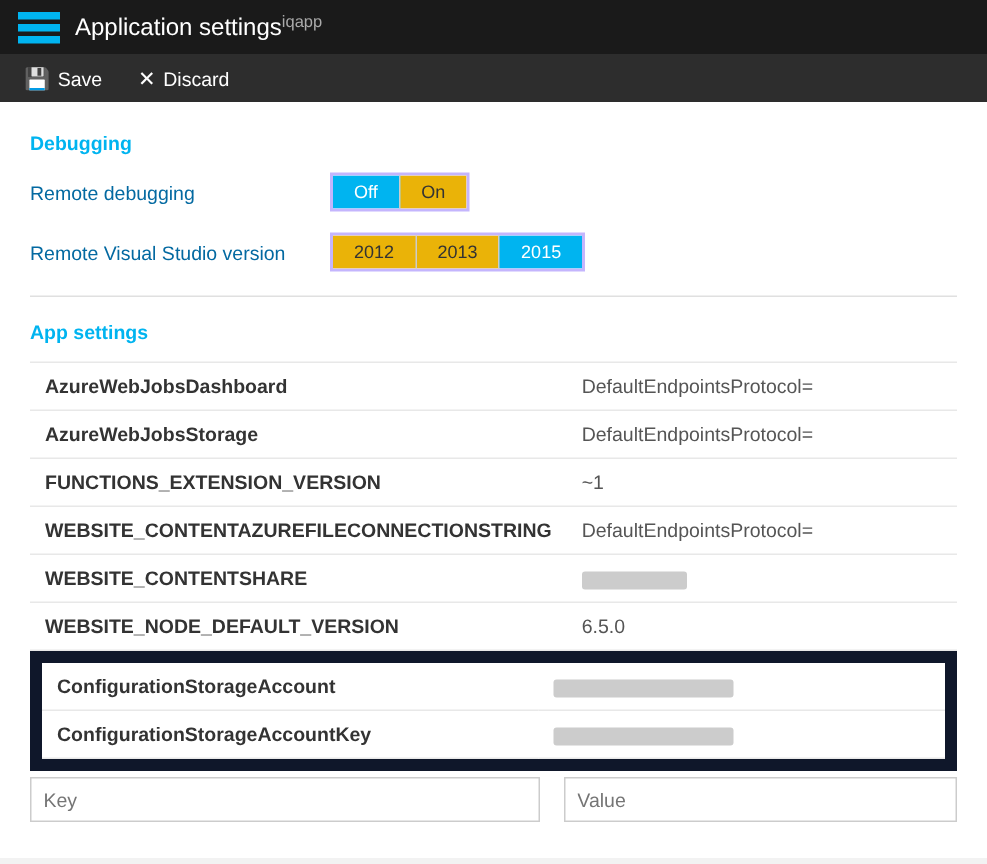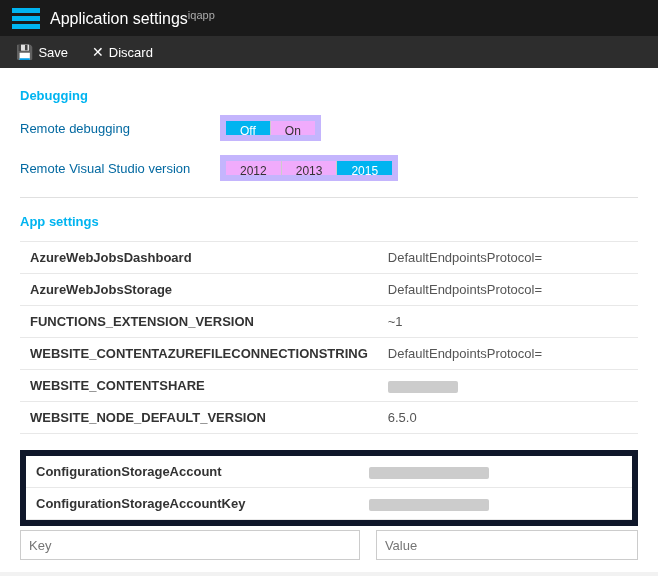--- a/index.html
+++ b/index.html
@@ -100,30 +100,30 @@
     }
     .setting-label {
       width: 200px;
       color: #0369a1;
       font-size: 13px;
     }
 
     
     .toggle-group {
       display: flex;
-      border: 6px solid #c4b5fd;
+      border: 2px solid #c4b5fd;
       overflow: hidden;
       height: 26px;
     }
     .toggle-btn {
       padding: 3px 14px;
       font-size: 12px;
       border: none;
       cursor: pointer;
-      background: #f0abfc;
+      background: #eab308;
       color: #333;
       font-weight: 500;
     }
     .toggle-btn.active {
       background: #00b4f0;
       color: #fff;
     }
     .toggle-btn:not(:last-child) {
       border-right: 1px solid #ccc;
     }
@@ -285,21 +285,21 @@
           <td><span class="blurred-value blurred-value-sm"></span></td>
         </tr>
 
         <tr>
           <td>WEBSITE_NODE_DEFAULT_VERSION</td>
           <td>6.5.0</td>
         </tr>
       </tbody>
     </table>
 
-    <div style="border: 6px solid #0f172a; margin-top: 16px;">
+    <div style="border: 8px solid #0f172a; margin-top: 0;">
       <table class="app-settings-table" style="border: none;">
         <tbody>
           <tr style="border-top: none;">
             <td>ConfigurationStorageAccount</td>
             <td><span class="blurred-value blurred-value-lg"></span></td>
           </tr>
           <tr>
             <td>ConfigurationStorageAccountKey</td>
             <td><span class="blurred-value blurred-value-lg"></span></td>
           </tr>

